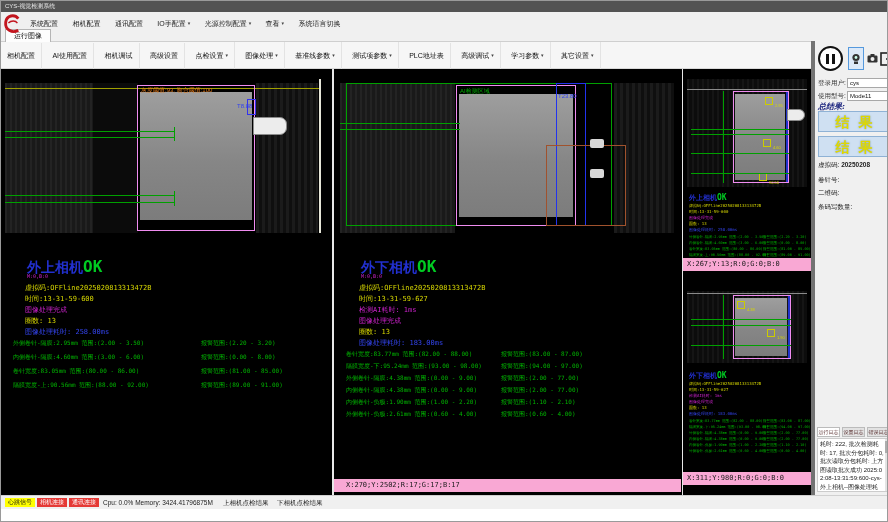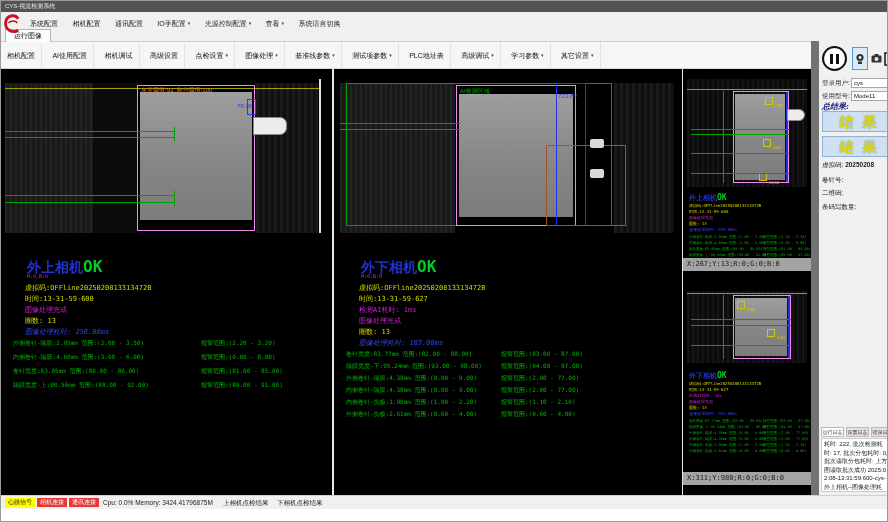--- a/index.html
+++ b/index.html
@@ -23,55 +23,55 @@
   .tab { position:absolute; left:4px; top:1px; width:46px; height:13px; background:#fdfdfd;
     border:1px solid #b5b5b5; border-bottom:none; font-size:7px; text-align:center; line-height:12px; color:#111; }
   .toolbar { left:0; top:41px; width:810px; height:27px; background:#f6f6f6; border-bottom:1px solid #d8d8d8; white-space:nowrap; }
   .tool-item { display:inline-block; font-size:7px; line-height:26px; padding:0 6px; color:#111;
     border-right:1px solid #e3e3e3; cursor:default; }
 
   
   .main { left:0; top:68px; width:810px; height:426px; background:#000; }
   .vsep { background:#e8e8e8; width:2px; top:0; height:426px; }
   .panel { position:absolute; top:0; height:426px; }
-  .coordbar { position:absolute; left:0; height:13px; background:#a3a3a3; color:#1a1a1a;
+  .coordbar { position:absolute; left:0; height:13px; background:#f9a8d4; color:#1a1a1a;
     font:7px "DejaVu Sans Mono",monospace; line-height:13px; padding-left:12px; }
 
   .imgarea { position:absolute; overflow:hidden; background:#000; }
   .stripes-a { background:repeating-linear-gradient(90deg,#232323 0 2px,#191919 2px 5px); }
   .stripes-b { background:repeating-linear-gradient(90deg,#1b1b1b 0 3px,#0f0f0f 3px 6px); }
   .stripes-c { background:repeating-linear-gradient(90deg,#151515 0 2px,#0c0c0c 2px 5px); }
   .hl { position:absolute; height:1px; background:#00a000; }
   .vlg { position:absolute; width:1px; background:#00a000; }
   .roi { position:absolute; border:1px solid #f08cf0; }
   .roi-fill { position:absolute; background:linear-gradient(180deg,#9e9e9e,#868686 55%,#7c7c7c); }
   .connector { position:absolute; background:#ececec; border:1px solid #8a8a8a; border-radius:0 7px 7px 0; }
   .ybox { position:absolute; width:8px; height:8px; border:1px solid #cccc00; }
   .blob { position:absolute; background:#d8d8d8; border-radius:2px; }
 
   .mono { font-family:"DejaVu Sans Mono",monospace; }
   .t-yellow { color:#d8d800; }
   .t-mag { color:#cc22cc; }
-  .t-blue { color:#3344ee;font-style:italic; }
+  .t-blue { color:#3344ee; }
   .t-green { color:#00b400; }
   .t-orange { color:#e07818; }
   .cam-title { position:absolute; font:bold 14px "DejaVu Sans Mono",monospace; color:#2230d0; white-space:nowrap; }
   .cam-ok { font-size:16px; color:#00cc22; }
   .pline { position:absolute; font-size:7px; white-space:nowrap; }
   .mrow { position:absolute; font-size:6px; white-space:nowrap; width:100%; }
   .mrow .alarm { position:absolute; }
 
   .tinyline { position:absolute; font-size:4px; white-space:nowrap; }
   .trow { position:absolute; font-size:3.5px; white-space:nowrap; width:100%; }
   .trow .alarm { position:absolute; }
   .sm-title { position:absolute; font:bold 7px "DejaVu Sans Mono",monospace; color:#2230d0; white-space:nowrap; }
   .sm-ok { font-size:8px; color:#00cc22; }
 
   
-  .sidebar { left:810px; top:40px; width:78px; height:454px; background:#f0f0f0; border-left:8px solid #737373; }
+  .sidebar { left:810px; top:40px; width:78px; height:454px; background:#f0f0f0; border-left:4px solid #737373; }
   .btn-pause { position:absolute; left:3px; top:5px; width:25px; height:25px; border:2px solid #111;
     border-radius:50%; background:#fff; display:flex; align-items:center; justify-content:center; gap:3px; }
   .btn-pause i { display:block; width:3px; height:10px; background:#111; }
   .sbtn { position:absolute; display:flex; align-items:center; justify-content:center; }
   .sbtn.sel { background:#dce9f8; border:1px solid #5599dd; }
   .sb-label { position:absolute; font-size:6.5px; color:#333; white-space:nowrap; }
   .sb-field { position:absolute; background:#fff; border:1px solid #a8a8a8; font-size:6px;
     line-height:9px; padding-left:2px; color:#111; }
   .total-label { position:absolute; font:italic bold 8px "DejaVu Serif",serif; color:#1a237e; }
   .result-box { position:absolute; left:3px; width:72px; height:21px; background:#cfe0f2;
@@ -211,20 +211,21 @@
     <div class="pline t-yellow mono" style="left:25px;top:258px;">圈数: 13</div>
     <div class="pline t-blue mono" style="left:25px;top:269px;">图像处理耗时: 183.00ms</div>
 
     <div class="mrow t-green mono" style="top:281px;"><span style="margin-left:12px;">卷针宽度:83.77mm 范围:(82.00 - 88.00)</span><span class="alarm" style="left:167px;">报警范围:(83.00 - 87.00)</span></div>
     <div class="mrow t-green mono" style="top:293px;"><span style="margin-left:12px;">隔膜宽度-下:95.24mm 范围:(93.00 - 98.00)</span><span class="alarm" style="left:167px;">报警范围:(94.00 - 97.00)</span></div>
     <div class="mrow t-green mono" style="top:305px;"><span style="margin-left:12px;">外侧卷针-隔膜:4.38mm 范围:(0.00 - 9.00)</span><span class="alarm" style="left:167px;">报警范围:(2.00 - 77.00)</span></div>
     <div class="mrow t-green mono" style="top:317px;"><span style="margin-left:12px;">内侧卷针-隔膜:4.38mm 范围:(0.00 - 9.00)</span><span class="alarm" style="left:167px;">报警范围:(2.00 - 77.00)</span></div>
     <div class="mrow t-green mono" style="top:329px;"><span style="margin-left:12px;">内侧卷针-负极:1.90mm 范围:(1.00 - 2.20)</span><span class="alarm" style="left:167px;">报警范围:(1.10 - 2.10)</span></div>
     <div class="mrow t-green mono" style="top:341px;"><span style="margin-left:12px;">外侧卷针-负极:2.61mm 范围:(0.60 - 4.00)</span><span class="alarm" style="left:167px;">报警范围:(0.60 - 4.00)</span></div>
 
+    <div class="coordbar" style="top:410px;width:347px;">X:270;Y:2502;R:17;G:17;B:17</div>
   </div>
 
   <div class="abs vsep" style="left:681px;width:1px;"></div>
 
   <div class="panel" style="left:682px;width:128px;height:202px;">
     <div class="imgarea" style="left:0;top:8px;width:128px;height:112px;">
       <div class="abs stripes-c" style="left:4px;top:2px;width:120px;height:108px;"></div>
       <div class="abs" style="left:4px;top:12px;width:120px;height:1px;background:#8a8a8a;"></div>
       <div class="roi" style="left:50px;top:14px;width:56px;height:92px;">
         <div class="roi-fill" style="left:1px;top:2px;width:50px;height:86px;"></div>

